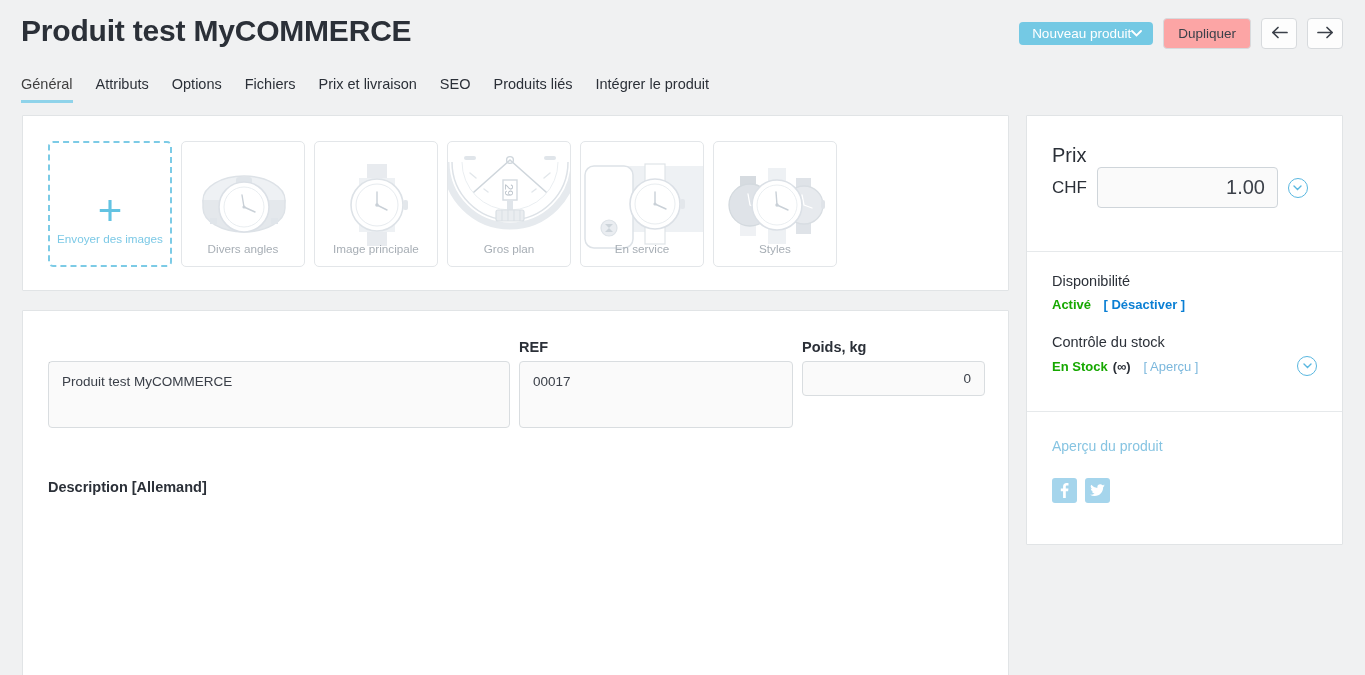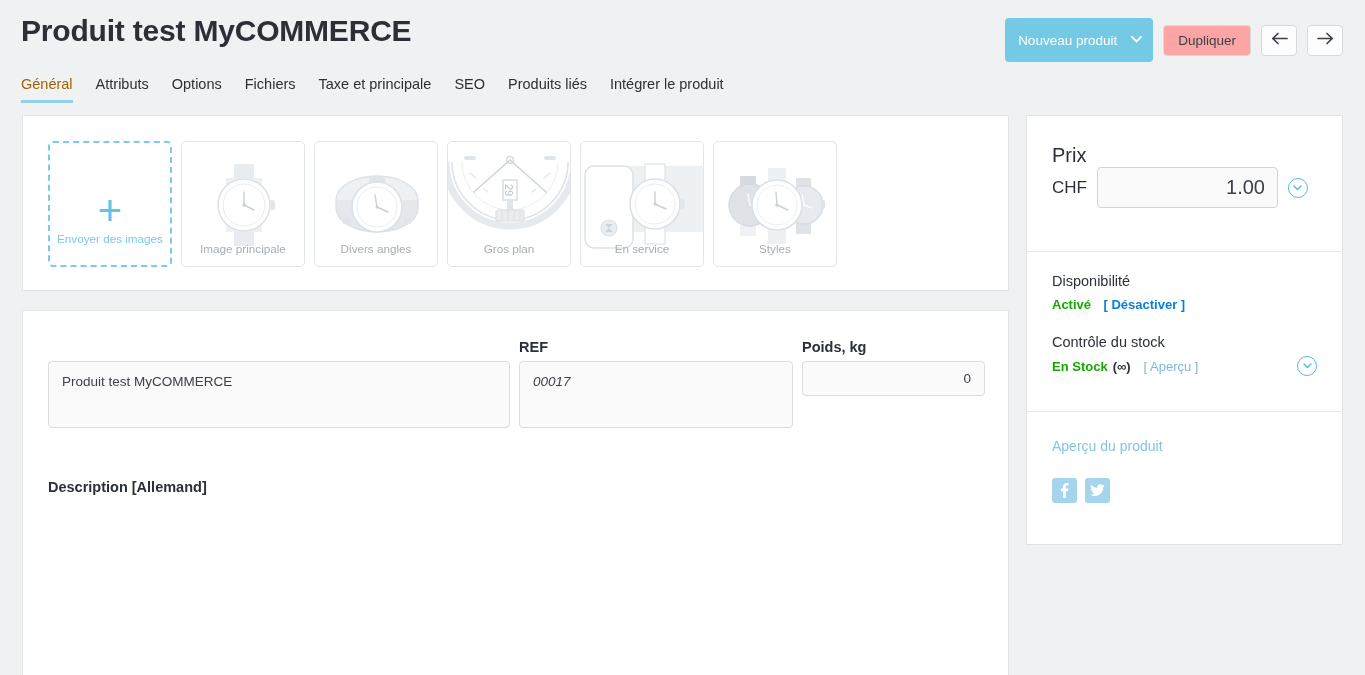--- a/index.html
+++ b/index.html
@@ -16,23 +16,23 @@
   .header { position: absolute; left: 0; top: 0; width: 1365px; height: 112px; }
   .page-title {
     position: absolute; left: 21px; top: 14px;
     font-size: 30px; font-weight: bold; letter-spacing: -0.2px; color: #2b3038;
   }
   .header-actions {
     position: absolute; right: 22px; top: 18px;
     display: flex; align-items: center; gap: 10px;
   }
   .btn-primary {
-    height: 44px; background: #74c9e4; border: none; border-radius: 4px;
+    height: 23px; background: #74c9e4; border: none; border-radius: 4px;
     color: #ffffff; font-size: 13.5px; font-family: inherit;
-    padding: 0 11px 0 13px; display: flex; align-items: center; gap: 14px;
+    padding: 0 11px 0 13px; display: flex; align-items: center; 
     cursor: pointer;
   }
   .btn-primary .chev { font-size: 10px; line-height: 1; }
   .btn-light {
     height: 31px; background: #fca5a5; border: 1px solid #d7dadd; border-radius: 4px;
     color: #3b4049; font-size: 13.5px; font-family: inherit; padding: 0 14px;
     display: flex; align-items: center; cursor: pointer;
   }
   .btn-icon {
     width: 36px; height: 31px; background: #fdfdfd; border: 1px solid #d7dadd;
@@ -41,21 +41,21 @@
   }
 
   .tabs {
     position: absolute; left: 21px; top: 76px;
     display: flex; align-items: flex-end; gap: 23px;
   }
   .tab {
     font-size: 14.5px; color: #2b3038; padding-bottom: 8px;
     cursor: pointer; white-space: nowrap; border-bottom: 3px solid transparent;
   }
-  .tab.active { color: #a16207; border-bottom-color: #8fd3ea; }
+  .tab.active { color: #404040; border-bottom-color: #8fd3ea; }
 
   
   .card {
     position: absolute; background: #ffffff;
     border: 1px solid #e1e4e6; border-radius: 1px;
   }
   .card-images { left: 22px; top: 115px; width: 987px; height: 176px; }
   .card-form   { left: 22px; top: 310px; width: 987px; height: 400px; }
   .card-side   { left: 1026px; top: 115px; width: 317px; height: 430px; }
 
@@ -152,63 +152,63 @@
             </svg>
         </span>
       </button>
     </div>
 
     <div class="tabs">
       <div class="tab active">Général</div>
       <div class="tab">Attributs</div>
       <div class="tab">Options</div>
       <div class="tab">Fichiers</div>
-      <div class="tab">Taxe et principale</div>
+      <div class="tab">Prix et livraison</div>
       <div class="tab">SEO</div>
       <div class="tab">Produits liés</div>
       <div class="tab">Intégrer le produit</div>
     </div>
   </div>
 
   <div class="card card-images">
     <div class="tiles">
 
       <div class="tile upload">
         <div class="plus">+</div>
         <div class="caption">Envoyer des images</div>
+      </div>
+
+      <div class="tile">
+        <svg class="art" viewBox="0 0 124 126">
+          <ellipse cx="62" cy="58" rx="41" ry="24" fill="#eef1f4" stroke="#dde2e7" stroke-width="1.4"></ellipse>
+          <path d="M21 58v8a41 24 0 0 0 82 0v-8" fill="#e4e8ec" stroke="#dde2e7" stroke-width="1.4"></path>
+          <rect x="54" y="35" width="16" height="8" rx="3" fill="#e0e5ea"></rect>
+          <circle cx="62" cy="65" r="25" fill="#ffffff" stroke="#dbe0e6" stroke-width="1.6"></circle>
+          <circle cx="62" cy="65" r="20" fill="none" stroke="#e9edf0" stroke-width="1"></circle>
+          <path d="M62 65L60 53M62 65L73 70" stroke="#c9d0d7" stroke-width="1.4" stroke-linecap="round"></path>
+          <circle cx="62" cy="65" r="1.6" fill="#c9d0d7"></circle>
+          <rect x="28" y="76" width="7" height="6" fill="#e0e5ea"></rect>
+          <rect x="89" y="76" width="7" height="6" fill="#e0e5ea"></rect>
+        </svg>
+        <div class="caption">Divers angles</div>
       </div>
 
       <div class="tile">
         <svg class="art" viewBox="0 0 124 126">
           <rect x="52" y="22" width="20" height="22" fill="#e8ebef"></rect>
           <rect x="52" y="82" width="20" height="22" fill="#e8ebef"></rect>
           <rect x="44" y="36" width="36" height="12" fill="#eef1f4"></rect>
           <rect x="44" y="78" width="36" height="12" fill="#eef1f4"></rect>
           <circle cx="62" cy="63" r="26" fill="#ffffff" stroke="#dde2e7" stroke-width="1.6"></circle>
           <circle cx="62" cy="63" r="21" fill="none" stroke="#e7ebef" stroke-width="1"></circle>
           <path d="M62 63L62 50M62 63L72 68" stroke="#c9d0d7" stroke-width="1.4" stroke-linecap="round"></path>
           <circle cx="62" cy="63" r="1.8" fill="#c9d0d7"></circle>
           <rect x="88" y="58" width="5" height="10" rx="2" fill="#e3e7eb"></rect>
         </svg>
         <div class="caption">Image principale</div>
-      </div>
-
-      <div class="tile">
-        <svg class="art" viewBox="0 0 124 126">
-          <ellipse cx="62" cy="58" rx="41" ry="24" fill="#eef1f4" stroke="#dde2e7" stroke-width="1.4"></ellipse>
-          <path d="M21 58v8a41 24 0 0 0 82 0v-8" fill="#e4e8ec" stroke="#dde2e7" stroke-width="1.4"></path>
-          <rect x="54" y="35" width="16" height="8" rx="3" fill="#e0e5ea"></rect>
-          <circle cx="62" cy="65" r="25" fill="#ffffff" stroke="#dbe0e6" stroke-width="1.6"></circle>
-          <circle cx="62" cy="65" r="20" fill="none" stroke="#e9edf0" stroke-width="1"></circle>
-          <path d="M62 65L60 53M62 65L73 70" stroke="#c9d0d7" stroke-width="1.4" stroke-linecap="round"></path>
-          <circle cx="62" cy="65" r="1.6" fill="#c9d0d7"></circle>
-          <rect x="28" y="76" width="7" height="6" fill="#e0e5ea"></rect>
-          <rect x="89" y="76" width="7" height="6" fill="#e0e5ea"></rect>
-        </svg>
-        <div class="caption">Divers angles</div>
       </div>
 
       <div class="tile">
         <svg class="art" viewBox="0 0 124 126">
           <path d="M-2 20a64 64 0 0 0 128 0" fill="none" stroke="#e6eaee" stroke-width="7"></path>
           <path d="M4 20a58 58 0 0 0 116 0" fill="#ffffff" stroke="#dde2e7" stroke-width="1.5"></path>
           <path d="M14 20a48 48 0 0 0 96 0" fill="none" stroke="#eaeef1" stroke-width="1"></path>
           <path d="M62 18L26 50M62 18L98 50" stroke="#cfd6dc" stroke-width="1.6" stroke-linecap="round"></path>
           <circle cx="62" cy="18" r="3.4" fill="none" stroke="#cfd6dc" stroke-width="1.4"></circle>
           <rect x="55" y="38" width="14" height="20" fill="#ffffff" stroke="#d4dae0" stroke-width="1.4"></rect>
@@ -263,21 +263,21 @@
 
     </div>
   </div>
 
   <div class="card card-form">
 
     <div class="fld-label" style="left:25px; top:28px;margin-top:20px;">Nom [Allemand]</div>
     <textarea class="txt-input" style="left: 25px; top: 50px; width: 462px; height: 67px;" value="Produit test MyCOMMERCE">Produit test MyCOMMERCE</textarea>
 
     <div class="fld-label" style="left:496px; top:28px;">REF</div>
-    <textarea class="txt-input" style="left: 496px; top: 50px; width: 274px; height: 67px; font-style: italic;" value="00017">00017</textarea>
+    <textarea class="txt-input" style="left: 496px; top: 50px; width: 274px; height: 67px;" value="00017">00017</textarea>
 
     <div class="fld-label" style="left:779px; top:28px;">Poids, kg</div>
     <input class="txt-input num" style="left: 779px; top: 50px; width: 183px; height: 35px;" value="0">
 
     <div class="fld-label" style="left:25px; top:168px;">Description [Allemand]</div>
 
   </div>
 
   <div class="card card-side">
 

